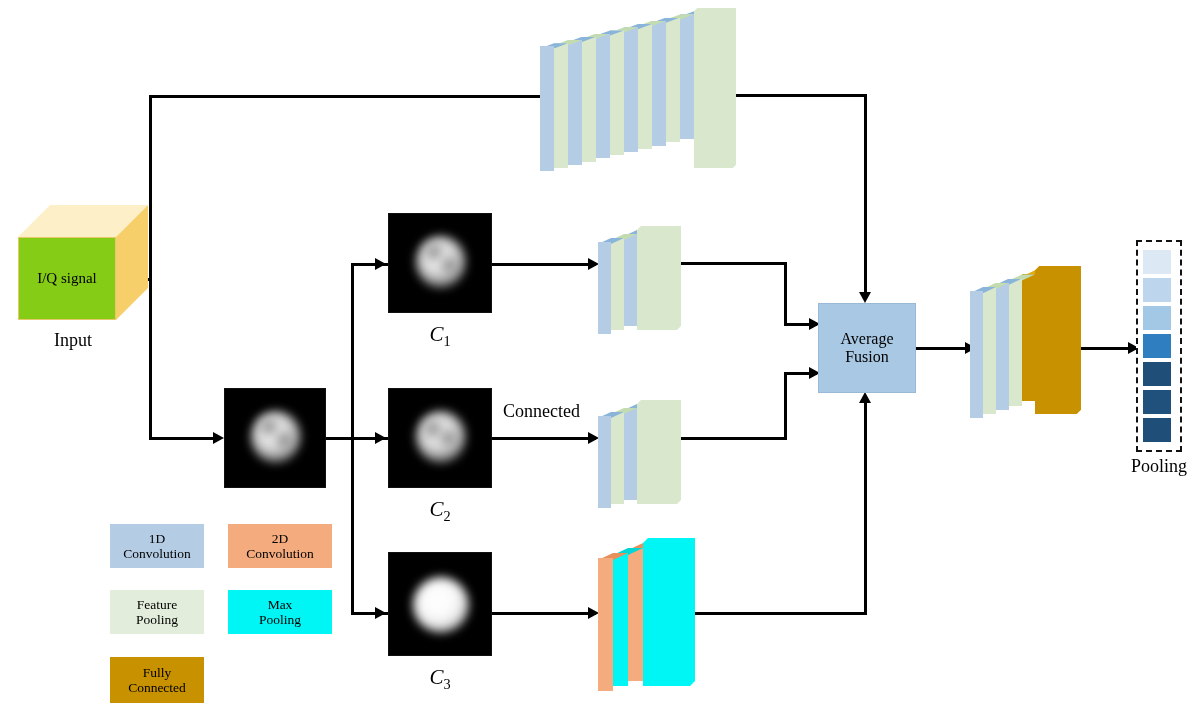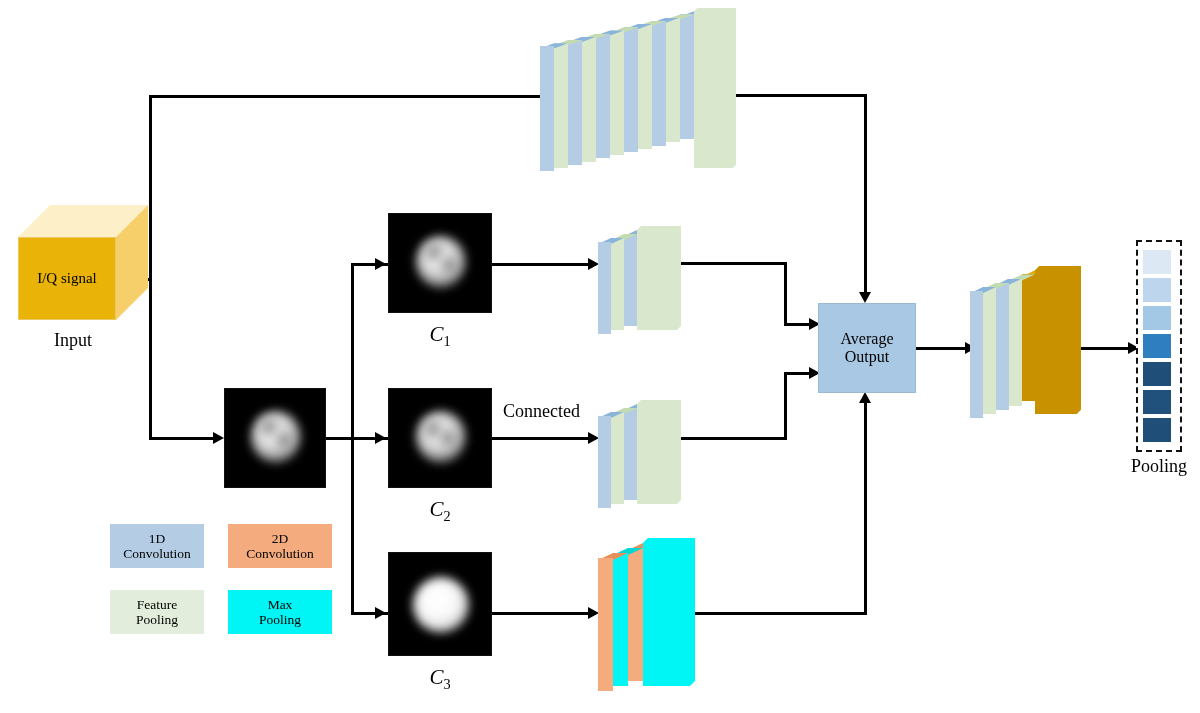--- a/index.html
+++ b/index.html
@@ -20,21 +20,21 @@
   
   .label {
     font-family: "Liberation Serif", "DejaVu Serif", serif;
     color: #000;
     white-space: nowrap;
     line-height: 1.15;
   }
 
   
   .cube-front {
-    background: #eab308;
+    background: #84cc16;
     border: 1px solid #e9c86a;
     text-align: center;
   }
   .cube-text {
     display: flex; align-items: center; justify-content: center;
     font-size: 15px;
   }
 
   
   .gray-img {
@@ -270,21 +270,21 @@
       <div class="abs" style="left: 26px; top: 16.8px; width: 13px; height: 127px; background: rgb(180, 205, 228);"></div>
       <div class="abs" style="left: 13px; top: 16.8px; width: 26px; height: 6.2px; background: rgb(195, 219, 176); clip-path: polygon(13px 0px, 26px 0px, 13px 6.2px, 0px 6.2px);"></div>
       <div class="abs" style="left: 13px; top: 21px; width: 13px; height: 127px; background: rgb(217, 232, 204);"></div>
       <div class="abs" style="left: 0px; top: 21px; width: 26px; height: 6.2px; background: rgb(138, 180, 218); clip-path: polygon(13px 0px, 26px 0px, 13px 6.2px, 0px 6.2px);"></div>
       <div class="abs" style="left: 0px; top: 25.2px; width: 13px; height: 127px; background: rgb(180, 205, 228);"></div>
       <div class="abs" style="left: 65px; top: 0px; width: 46px; height: 148px; background: rgb(199, 145, 0); clip-path: polygon(0px 4.2px, 4.2px 0px, 46px 0px, 46px 143.8px, 41.8px 148px, 0px 148px);"></div>
     </div>
 
   <div class="abs ff-box label" style="left:818px; top:303px; width:98px; height:90px;">
     <span>Average</span>
-    <span>Output</span>
+    <span>Fusion</span>
   </div>
 
   <div class="abs output-box" id="output-box" style="left:1136px; top:240px; width:46px; height:212px;">
       <div class="out-cell" style="left: 5px; top: 8px; width: 28px; height: 24px; background: rgb(220, 232, 244);"></div>
       <div class="out-cell" style="left: 5px; top: 36px; width: 28px; height: 24px; background: rgb(190, 214, 237);"></div>
       <div class="out-cell" style="left: 5px; top: 64px; width: 28px; height: 24px; background: rgb(163, 200, 230);"></div>
       <div class="out-cell" style="left: 5px; top: 92px; width: 28px; height: 24px; background: rgb(47, 126, 192);"></div>
       <div class="out-cell" style="left: 5px; top: 120px; width: 28px; height: 24px; background: rgb(31, 78, 121);"></div>
       <div class="out-cell" style="left: 5px; top: 148px; width: 28px; height: 24px; background: rgb(32, 80, 124);"></div>
       <div class="out-cell" style="left: 5px; top: 176px; width: 28px; height: 24px; background: rgb(31, 78, 121);"></div>
@@ -302,14 +302,18 @@
       <span>Convolution</span>
     </div>
   <div class="legend-item" id="legend-2" style="left: 110px; top: 590px; width: 94px; height: 44px; background: rgb(226, 238, 219);">
       <span>Feature</span>
       <span>Pooling</span>
     </div>
   <div class="legend-item" id="legend-3" style="left: 228px; top: 590px; width: 104px; height: 44px; background: rgb(0, 245, 245);">
       <span>Max</span>
       <span>Pooling</span>
     </div>
+  <div class="legend-item" id="legend-4" style="left: 110px; top: 657px; width: 94px; height: 46px; background: rgb(199, 145, 0);">
+      <span>Fully</span>
+      <span>Connected</span>
+    </div>
 
 </div>
 
 </body></html>

